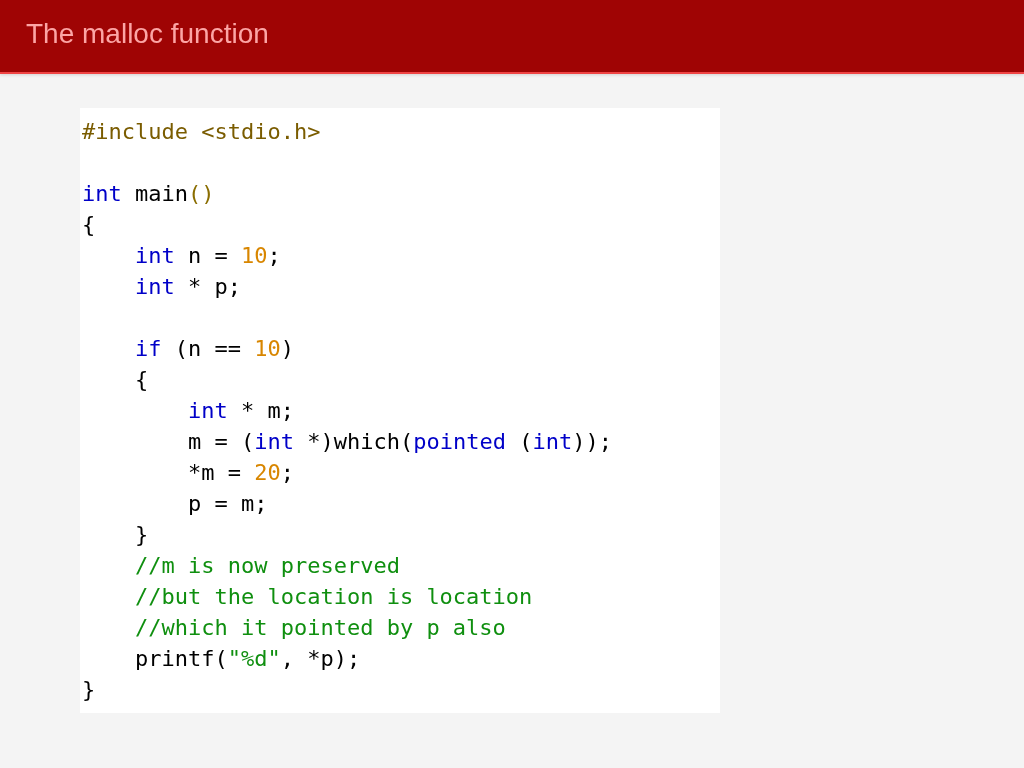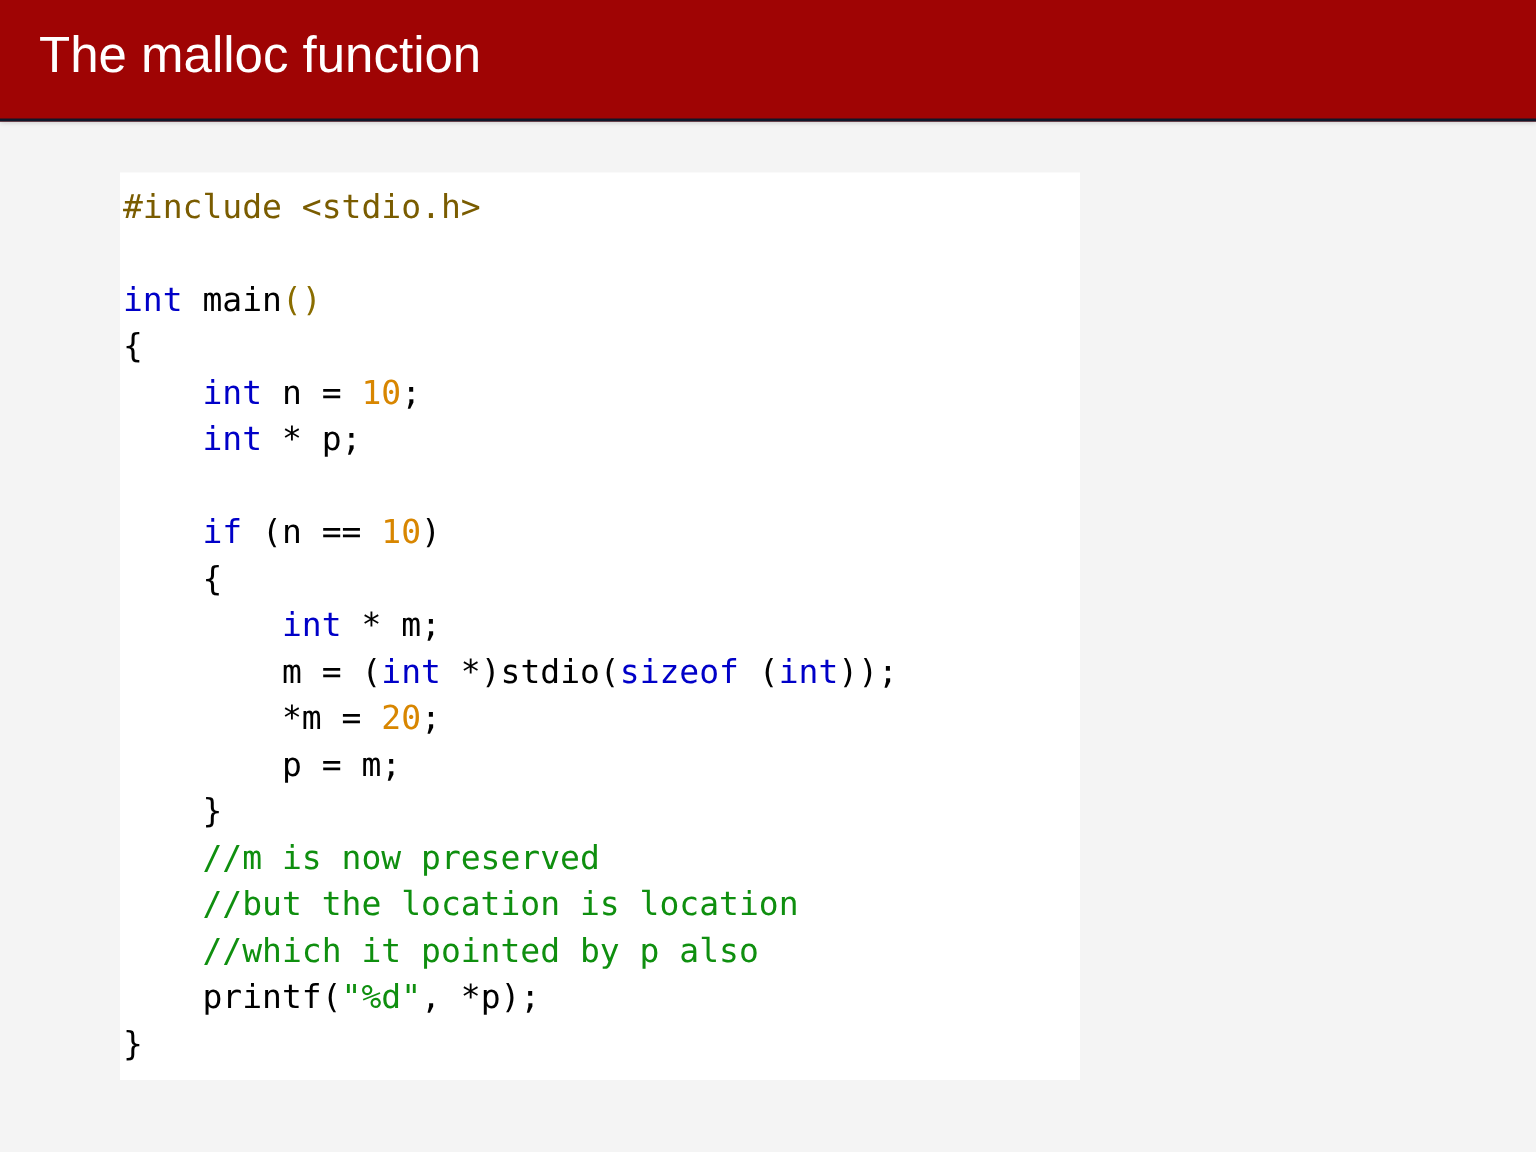--- a/index.html
+++ b/index.html
@@ -5,25 +5,25 @@
   * { margin: 0; padding: 0; box-sizing: border-box; }
   body {
     width: 1024px;
     height: 768px;
     background: #f4f4f4;
     font-family: "Segoe UI", "Helvetica Neue", Arial, sans-serif;
     overflow: hidden;
   }
   .header {
     background: #9f0404;
-    color: #ffffff;
+    color: #fca5a5;
     padding: 18px 26px 22px;
-    font-size: 34px;
+    font-size: 28px;
     font-weight: 400;
-    border-bottom: 2px solid #0f172a;
+    border-bottom: 2px solid #ef4444;
     box-shadow: 0 1px 3px rgba(0,0,0,0.15);
   }
   .slide-body {
     padding: 34px 0 0 80px;
   }
   .code-block {
     background: #ffffff;
     width: 640px;
     padding: 8px 6px 8px 2px;
     font-family: "Consolas", "DejaVu Sans Mono", "Courier New", monospace;
@@ -53,21 +53,21 @@
 <div class="code-block"><span class="tok-preproc">#include &lt;stdio.h&gt;</span>
 
 <span class="tok-type">int</span><span class="tok-func"> main</span><span class="tok-paren">()</span>
 <span class="tok-brace">{</span>
     <span class="tok-type">int</span><span> n = </span><span class="tok-num">10</span><span>;</span>
     <span class="tok-type">int</span><span> * p;</span>
 
     <span class="tok-keyword">if</span><span> (n == </span><span class="tok-num">10</span><span>)</span>
     <span class="tok-brace">{</span>
         <span class="tok-type">int</span><span> * m;</span>
-        <span>m = (</span><span class="tok-type">int</span><span> *)stdio(</span><span class="tok-keyword">sizeof</span><span> (</span><span class="tok-type">int</span><span>));</span>
+        <span>m = (</span><span class="tok-type">int</span><span> *)which(</span><span class="tok-keyword">pointed</span><span> (</span><span class="tok-type">int</span><span>));</span>
         <span>*m = </span><span class="tok-num">20</span><span>;</span>
         <span>p = m;</span>
     <span class="tok-brace">}</span>
     <span class="tok-comment">//m is now preserved</span>
     <span class="tok-comment">//but the location is location</span>
     <span class="tok-comment">//which it pointed by p also</span>
     <span>printf(</span><span class="tok-string">"%d"</span><span>, *p);</span>
 <span class="tok-brace">}</span></div>
 </div>
 

